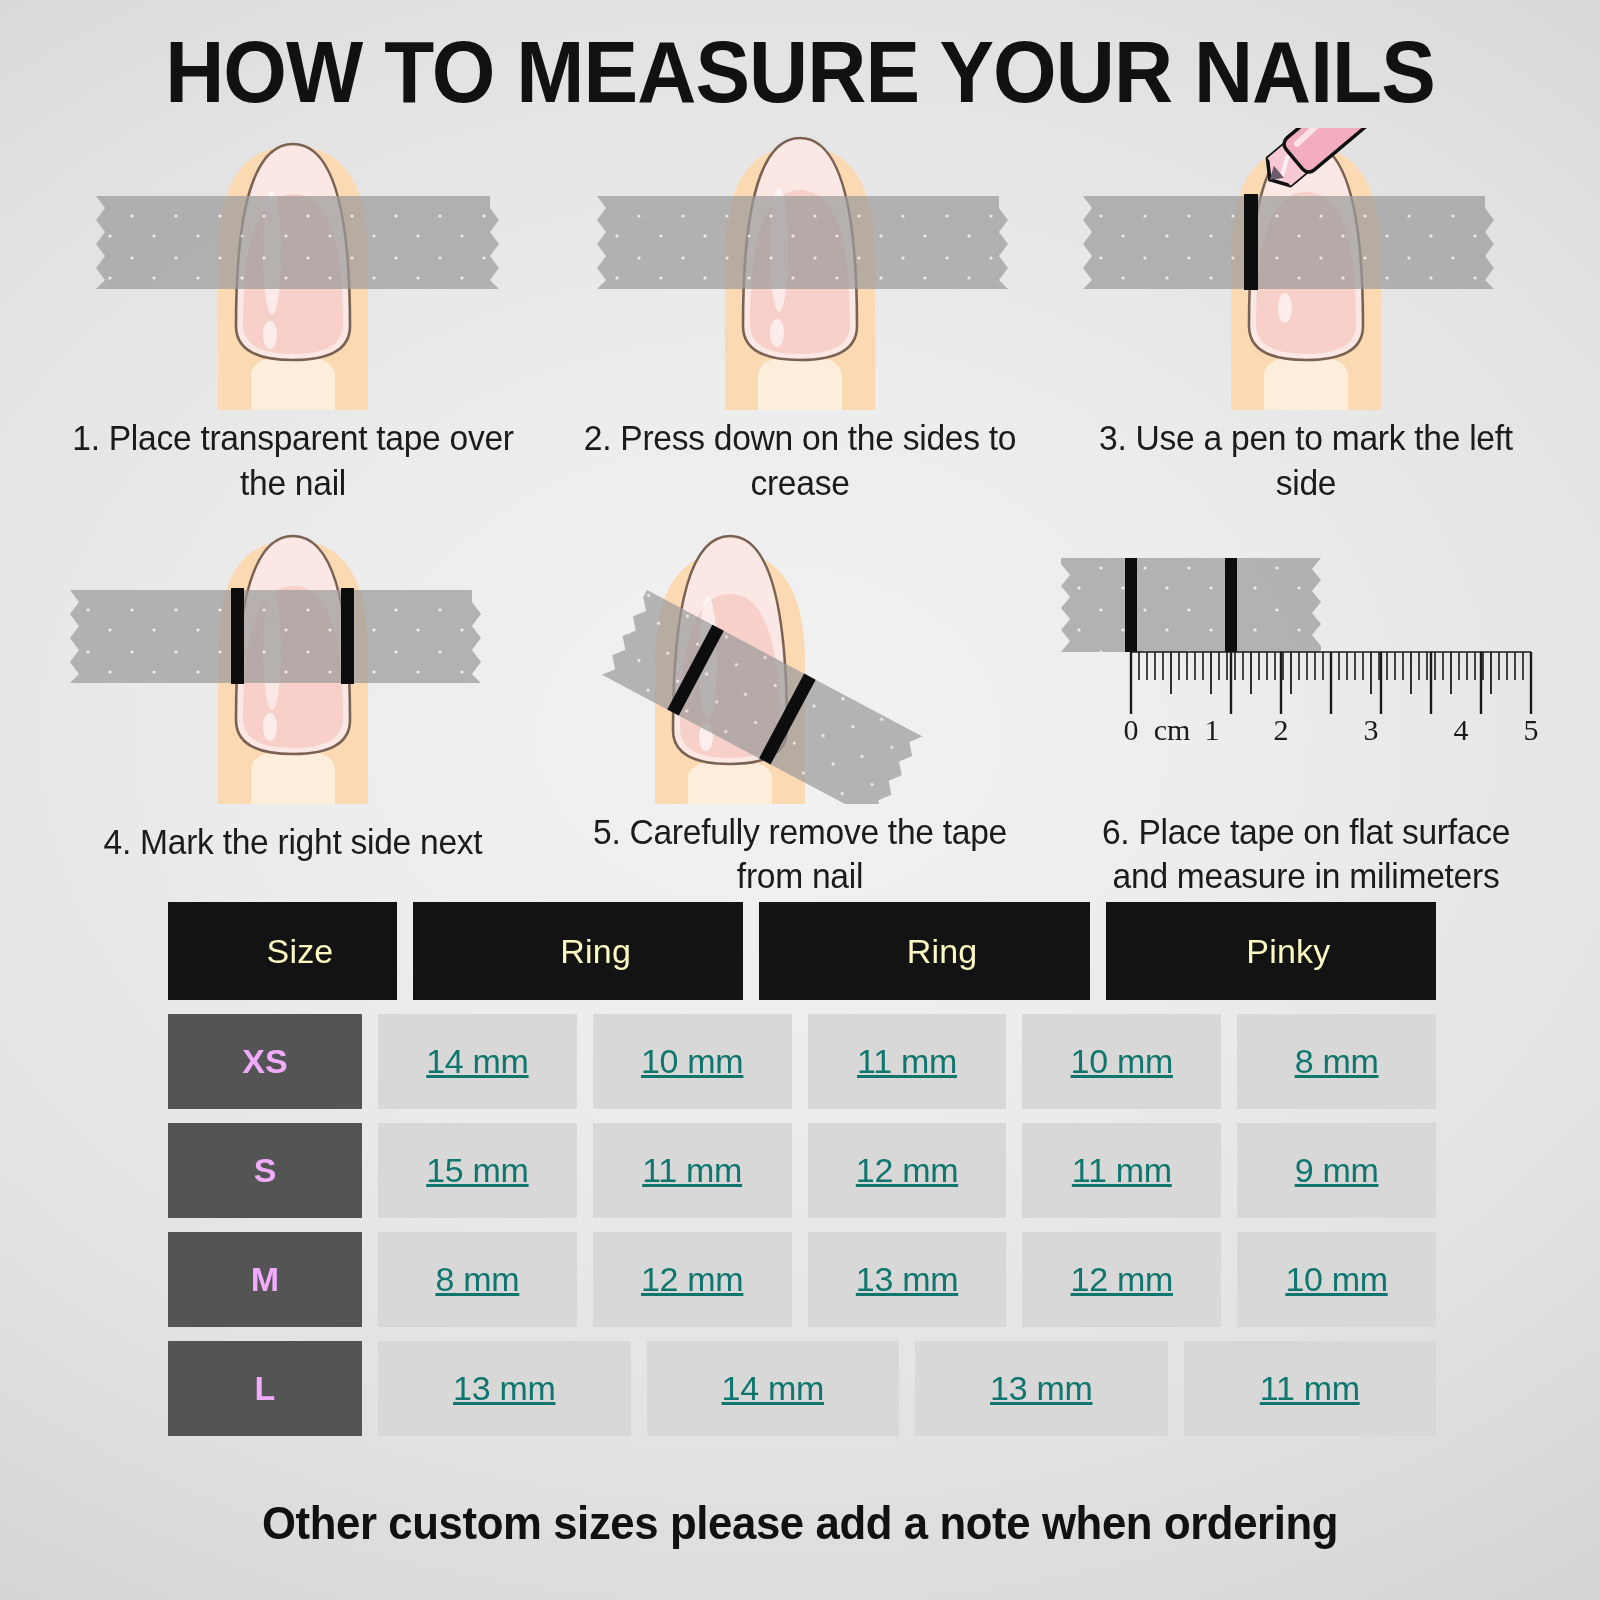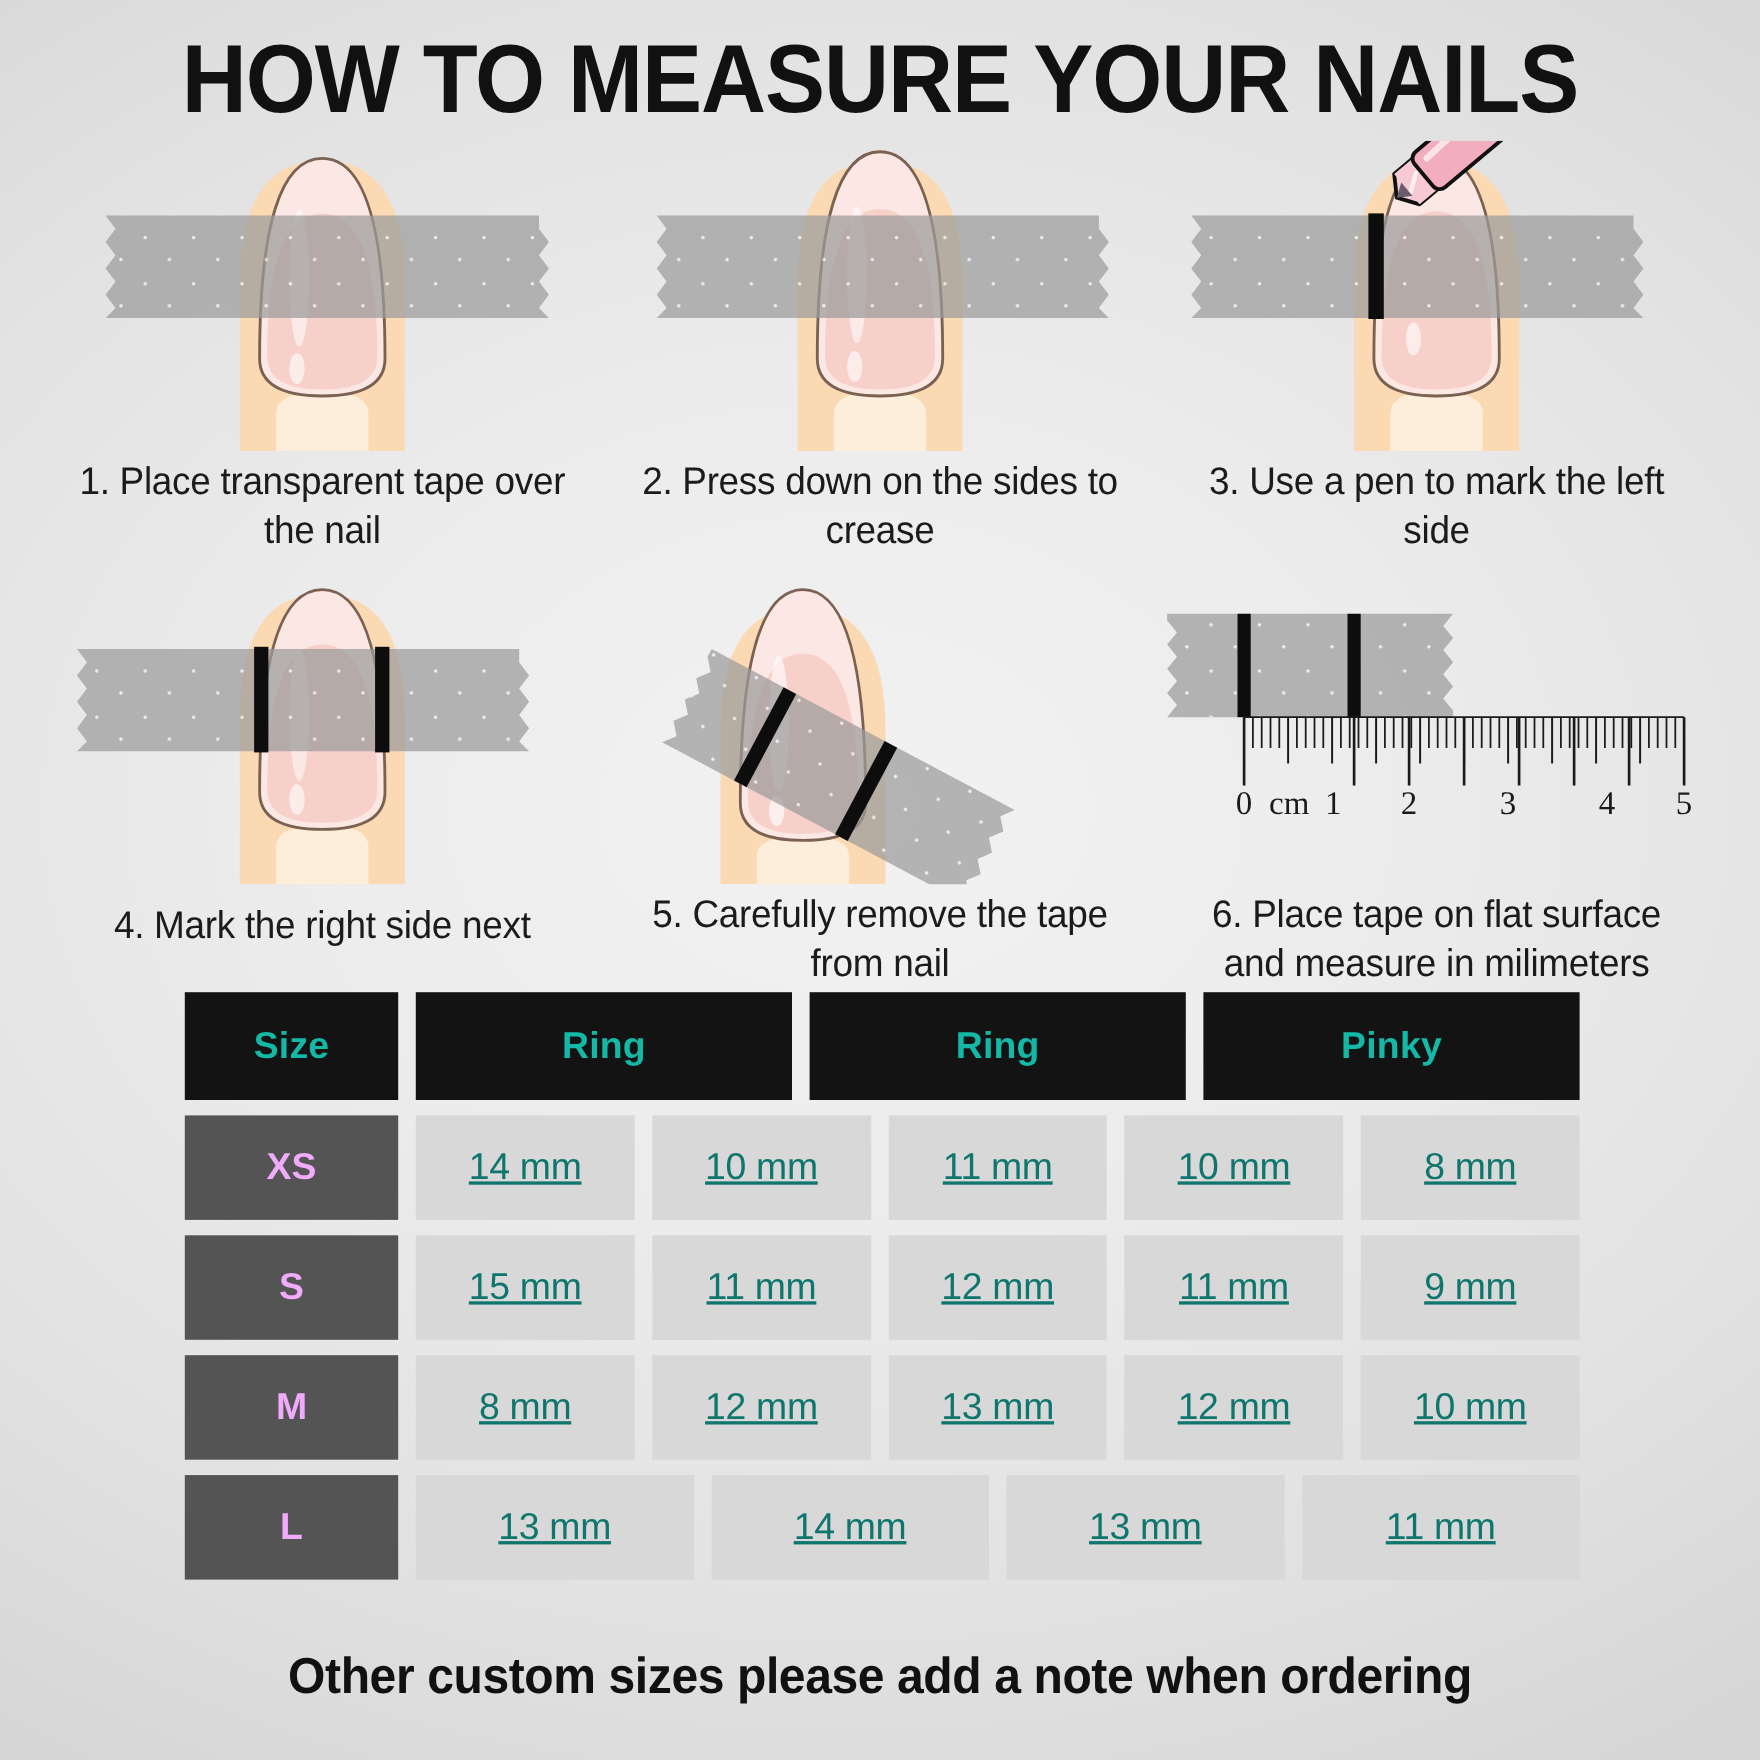--- a/index.html
+++ b/index.html
@@ -66,21 +66,21 @@
     width:1268px;
   }
   .trow{display:flex;gap:16px;margin-bottom:14px;}
   .cell{
     height:95px;
     display:flex;align-items:center;justify-content:center;
     font-size:34px;
   }
   .c-size{width:194px;flex:0 0 194px;}
   .c-data{width:196px;flex:1 1 196px;}
-  .head{background:#131313;color:#14b8a6;font-weight:700;letter-spacing:0.2px;}
+  .head{background:#131313;color:#fef9c3;font-weight:400;letter-spacing:0.2px;padding-left:35px;}
   .sizecell{background:#545454;color:#f0abfc;font-weight:700;}
   .datacell{background:#d8d8d8;color:#0f766e;font-weight:400;letter-spacing:-0.3px;text-decoration:underline;}
   .trow-head .cell{height:98px;}
 
   
   .footer{
     position:absolute;left:0;top:1496px;width:1600px;
     text-align:center;
     font-size:46px;font-weight:700;color:#111;
     letter-spacing:-0.4px;

